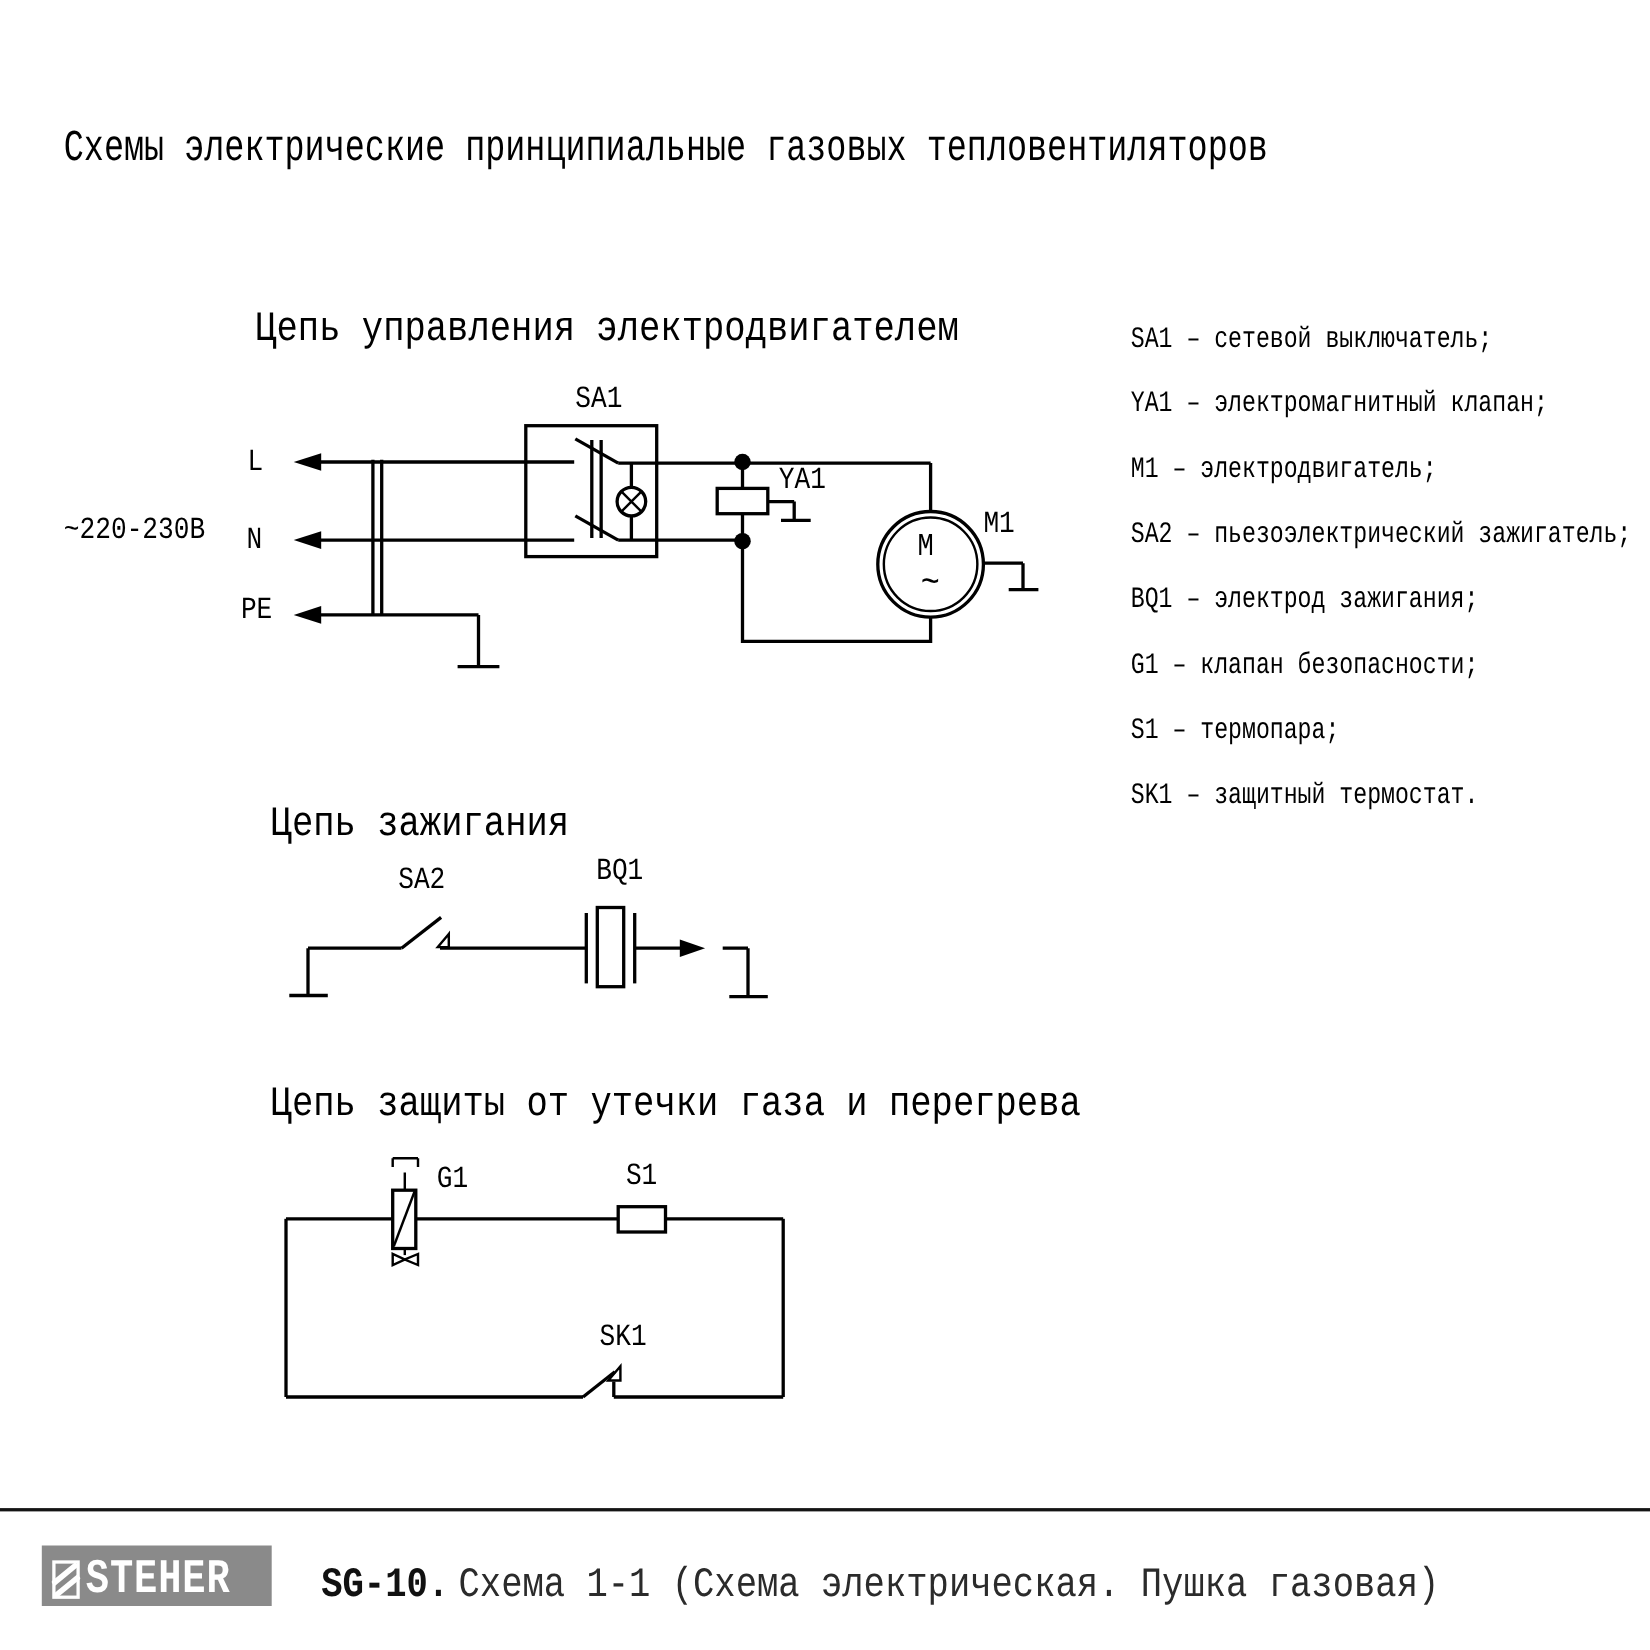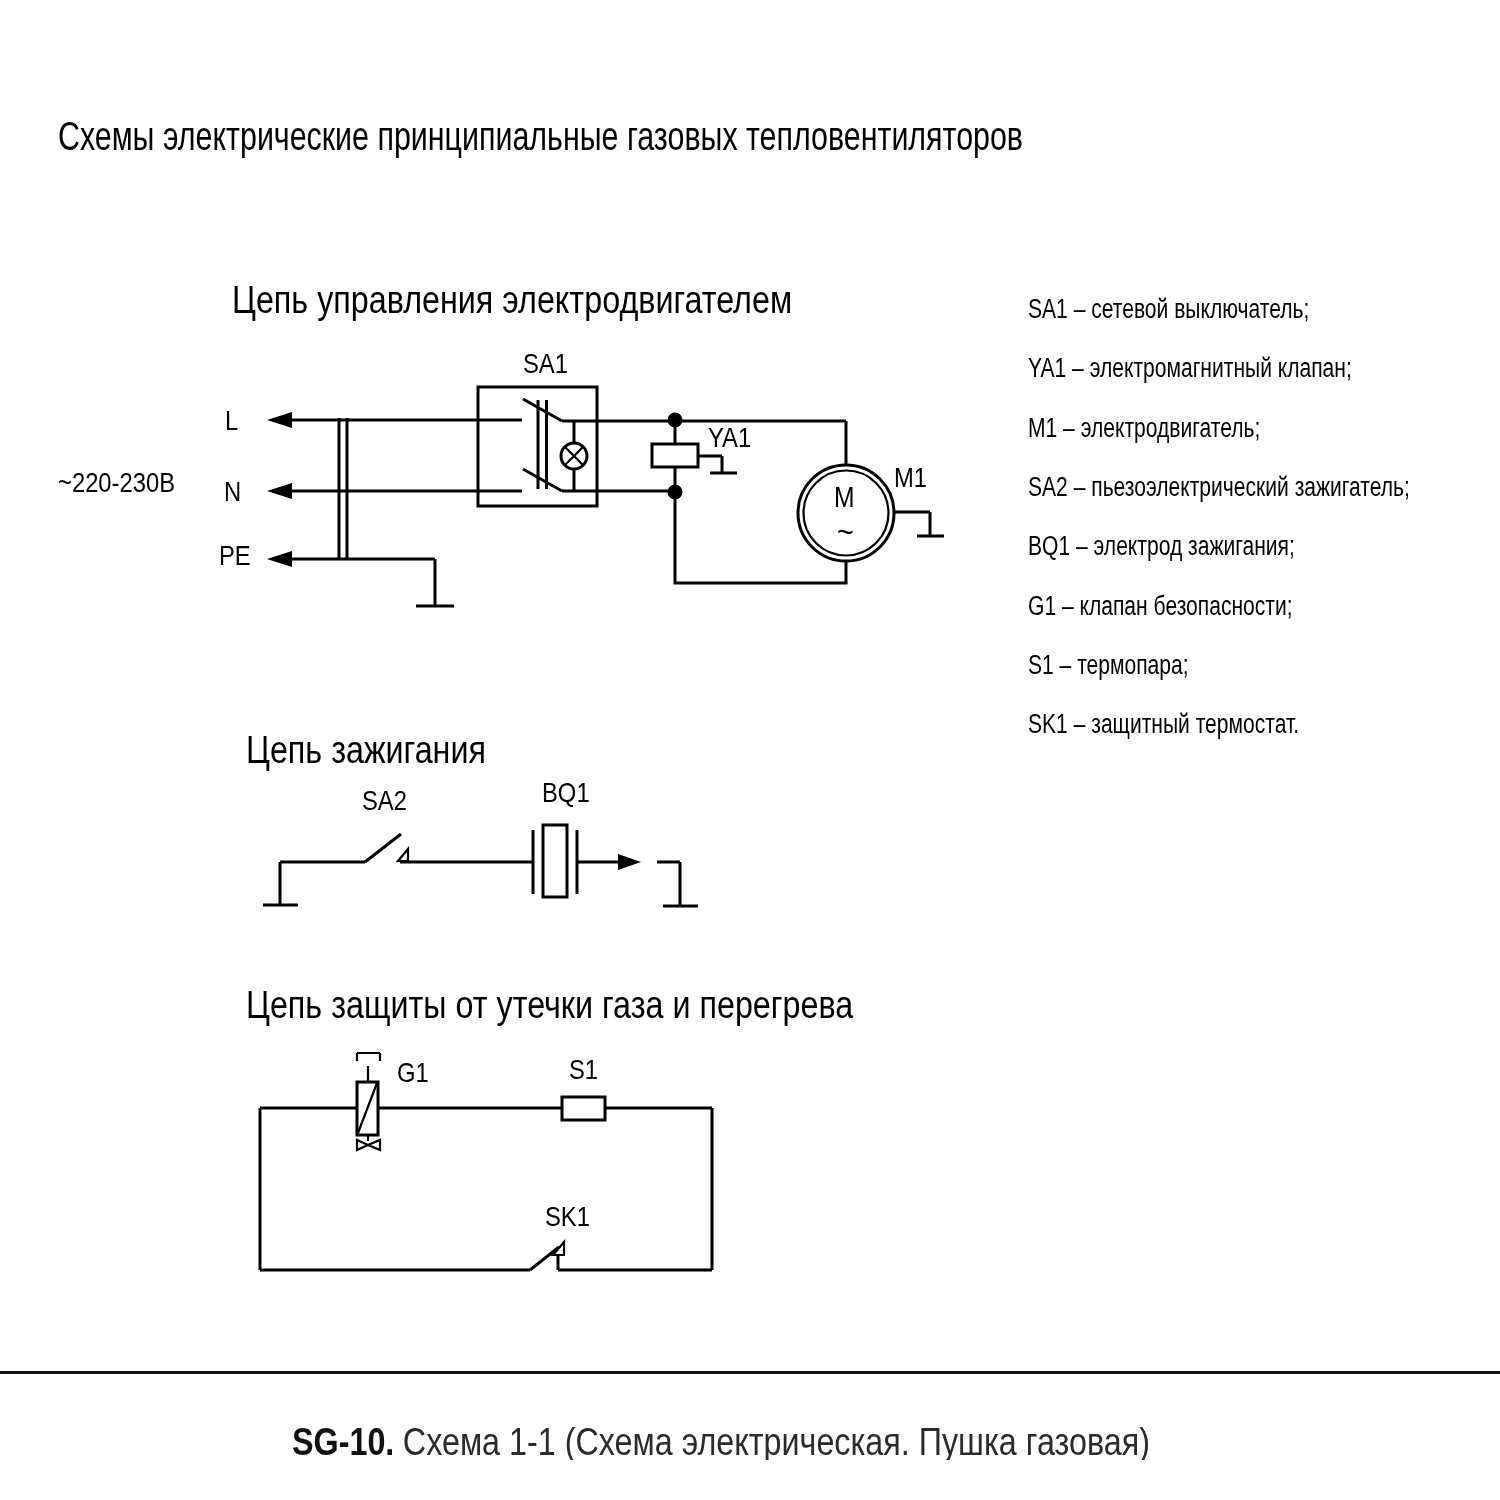--- a/index.html
+++ b/index.html
@@ -1,17 +1,17 @@
 <!DOCTYPE html>
 <html><head>
 <meta charset="utf-8">
 <style>
   html,body{margin:0;padding:0;background:#ffffff;}
   .page{position:relative;width:1500px;height:1460px;background:#ffffff;overflow:hidden;
-        font-family:Liberation Sans, sans-serif;color:#000;}
+        font-family:Liberation Mono, monospace;color:#000;}
   .abs{position:absolute;white-space:nowrap;line-height:1;transform-origin:0 0;}
   .title{font-size:40px;transform:scaleX(.76);}
   .h{font-size:38px;transform:scaleX(.85);}
   .lbl{font-size:28px;transform:scaleX(.85);}
   .mlbl{font-size:29px;transform:scaleX(.85);}
   .legend-row{font-size:27px;transform:scaleX(.78);}
   svg.schematic{position:absolute;left:0;top:0;}
   .wire{stroke:#000;stroke-width:3;fill:none;}
   .thin{stroke:#000;stroke-width:2.2;fill:none;}
   .dot{fill:#000;stroke:none;}
@@ -164,17 +164,25 @@
     <div class="abs legend-row" style="left:1028px;top:355px;">YA1 – электромагнитный клапан;</div>
     <div class="abs legend-row" style="left:1028px;top:415px;">M1 – электродвигатель;</div>
     <div class="abs legend-row" style="left:1028px;top:474px;">SA2 – пьезоэлектрический зажигатель;</div>
     <div class="abs legend-row" style="left:1028px;top:533px;">BQ1 – электрод зажигания;</div>
     <div class="abs legend-row" style="left:1028px;top:593px;">G1 – клапан безопасности;</div>
     <div class="abs legend-row" style="left:1028px;top:652px;">S1 – термопара;</div>
     <div class="abs legend-row" style="left:1028px;top:711px;">SK1 – защитный термостат.</div>
   </div>
 
   <div class="divider"></div>
+  <div class="logo">
+    <svg class="logo-mark" width="26" height="36" viewBox="0 0 26 36">
+      <rect x="2" y="2" width="22" height="32" fill="none" stroke="#ffffff" stroke-width="3"></rect>
+      <line x1="1" y1="22" x2="23" y2="4" stroke="#ffffff" stroke-width="5"></line>
+      <line x1="3" y1="33" x2="25" y2="15" stroke="#ffffff" stroke-width="5"></line>
+    </svg>
+    <span class="logo-text">STEHER</span>
+  </div>
   <div class="abs footer-line">
     <span class="footer-model">SG-10.</span><span class="footer-desc">Схема 1-1 (Схема электрическая. Пушка газовая)</span>
   </div>
 
 </div>
 
 </body></html>

